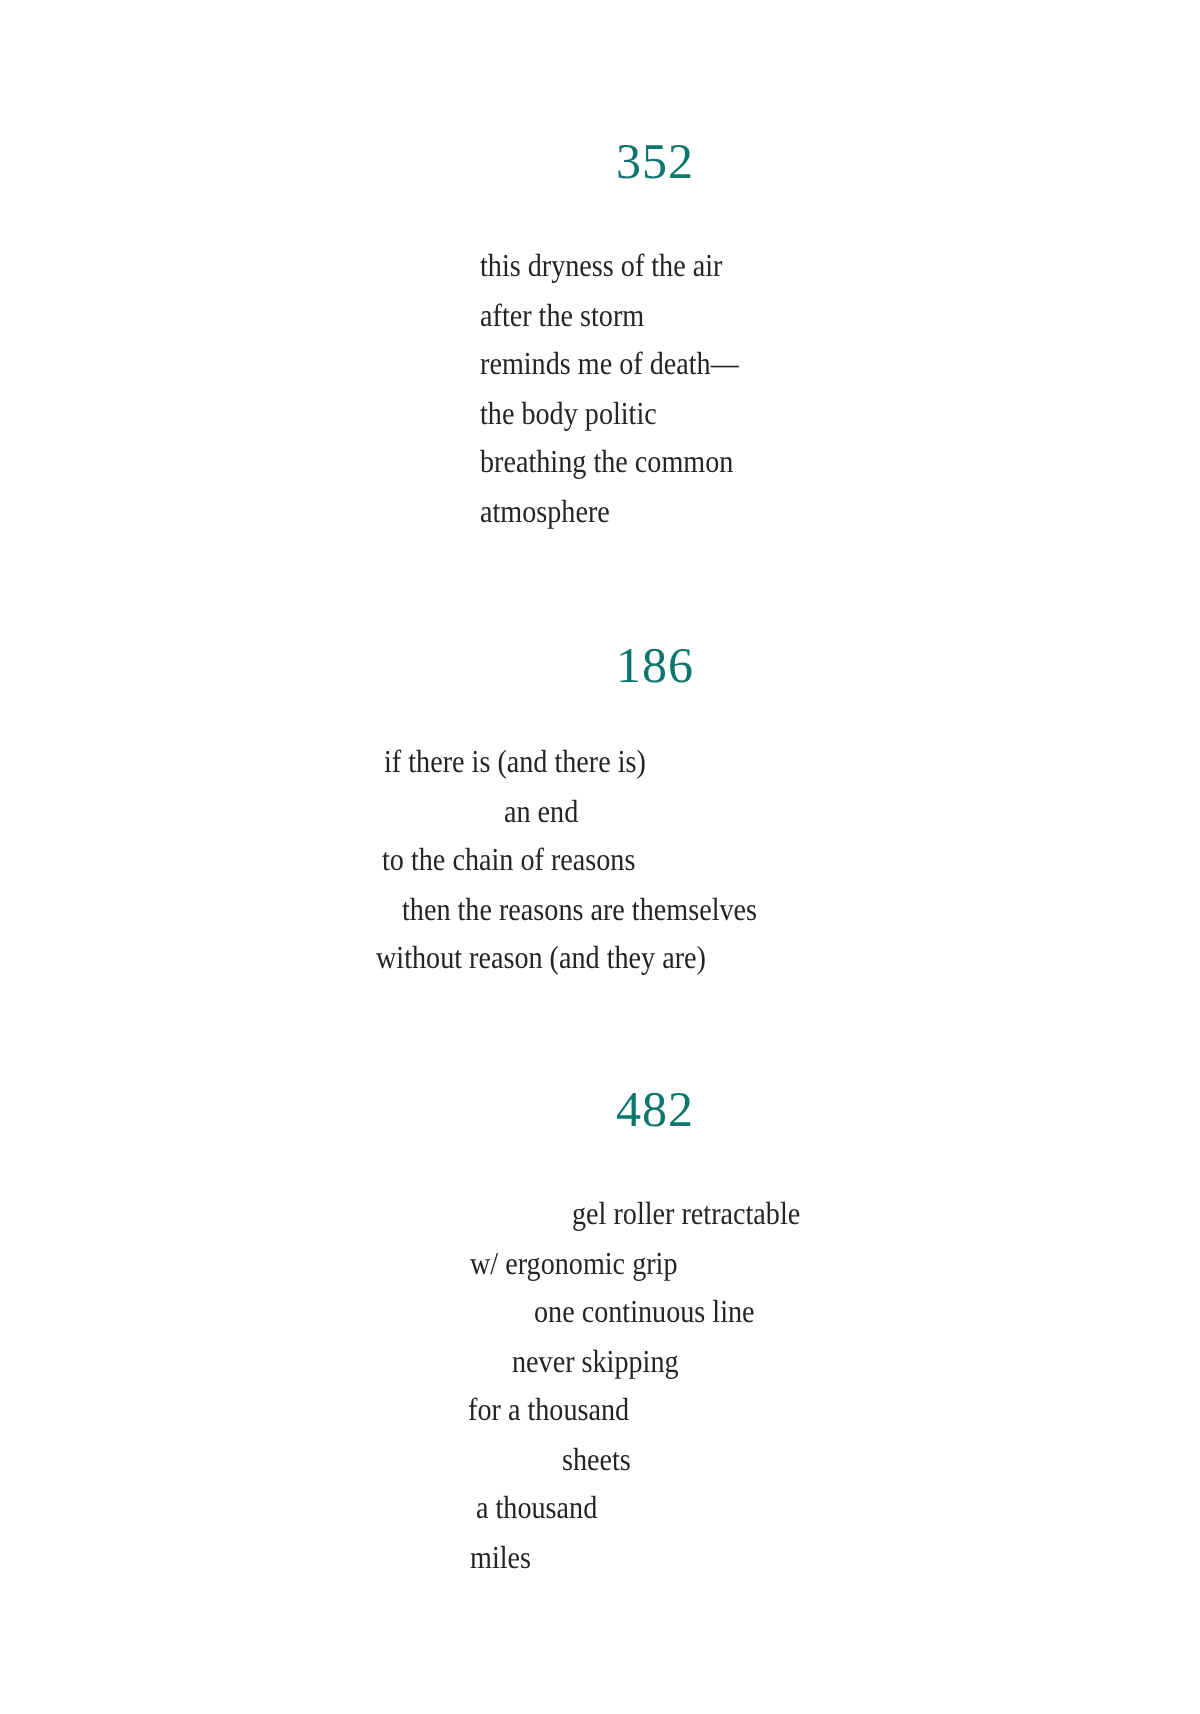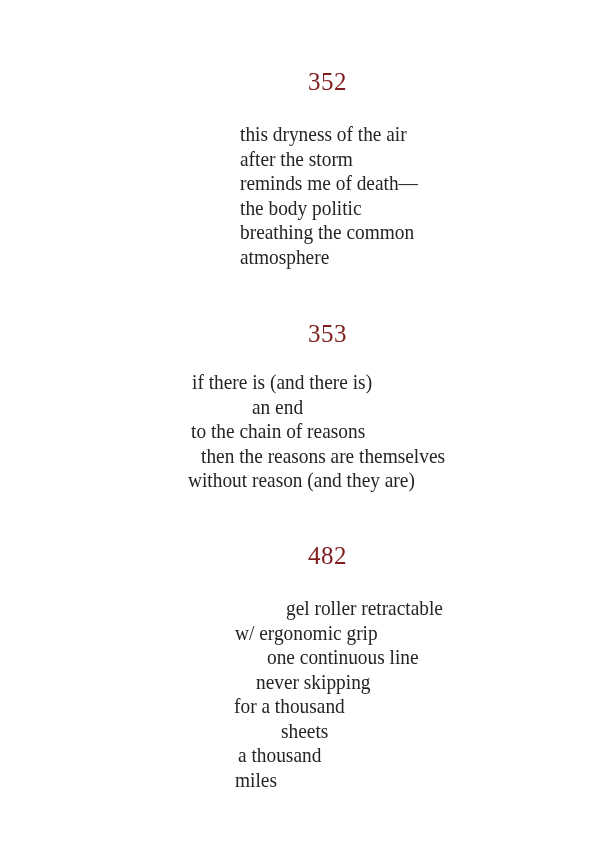--- a/index.html
+++ b/index.html
@@ -13,26 +13,26 @@
     position: relative;
     width: 600px;
     height: 857px;
     background: #ffffff;
     overflow: hidden;
   }
   .poem-number {
     position: absolute;
     font-size: 25px;
     line-height: 1.2;
-    color: #7f1d1d;
+    color: #0f766e;
     letter-spacing: 0.5px;
   }
   .poem-lines {
     position: absolute;
-    font-size: 22px;
+    font-size: 16px;
     line-height: 24.5px;
     color: #242424;
   }
   .pline {
     white-space: nowrap;
     transform: scaleX(0.88);
     transform-origin: 0 50%;
   }
 </style>
 </head>
@@ -46,21 +46,21 @@
       <div class="pline">this dryness of the air</div>
       <div class="pline">after the storm</div>
       <div class="pline">reminds me of death—</div>
       <div class="pline">the body politic</div>
       <div class="pline">breathing the common</div>
       <div class="pline">atmosphere</div>
     </div>
   </section>
 
   <section>
-    <div class="poem-number" style="left:308px; top:319px">353</div>
+    <div class="poem-number" style="left:308px; top:319px">186</div>
     <div class="poem-lines" style="left:188px; top:370px">
       <div class="pline" style="margin-left:4px">if there is (and there is)</div>
       <div class="pline" style="margin-left:64px">an end</div>
       <div class="pline" style="margin-left:3px">to the chain of reasons</div>
       <div class="pline" style="margin-left:13px">then the reasons are themselves</div>
       <div class="pline" style="margin-left:0px">without reason (and they are)</div>
     </div>
   </section>
 
   <section>

